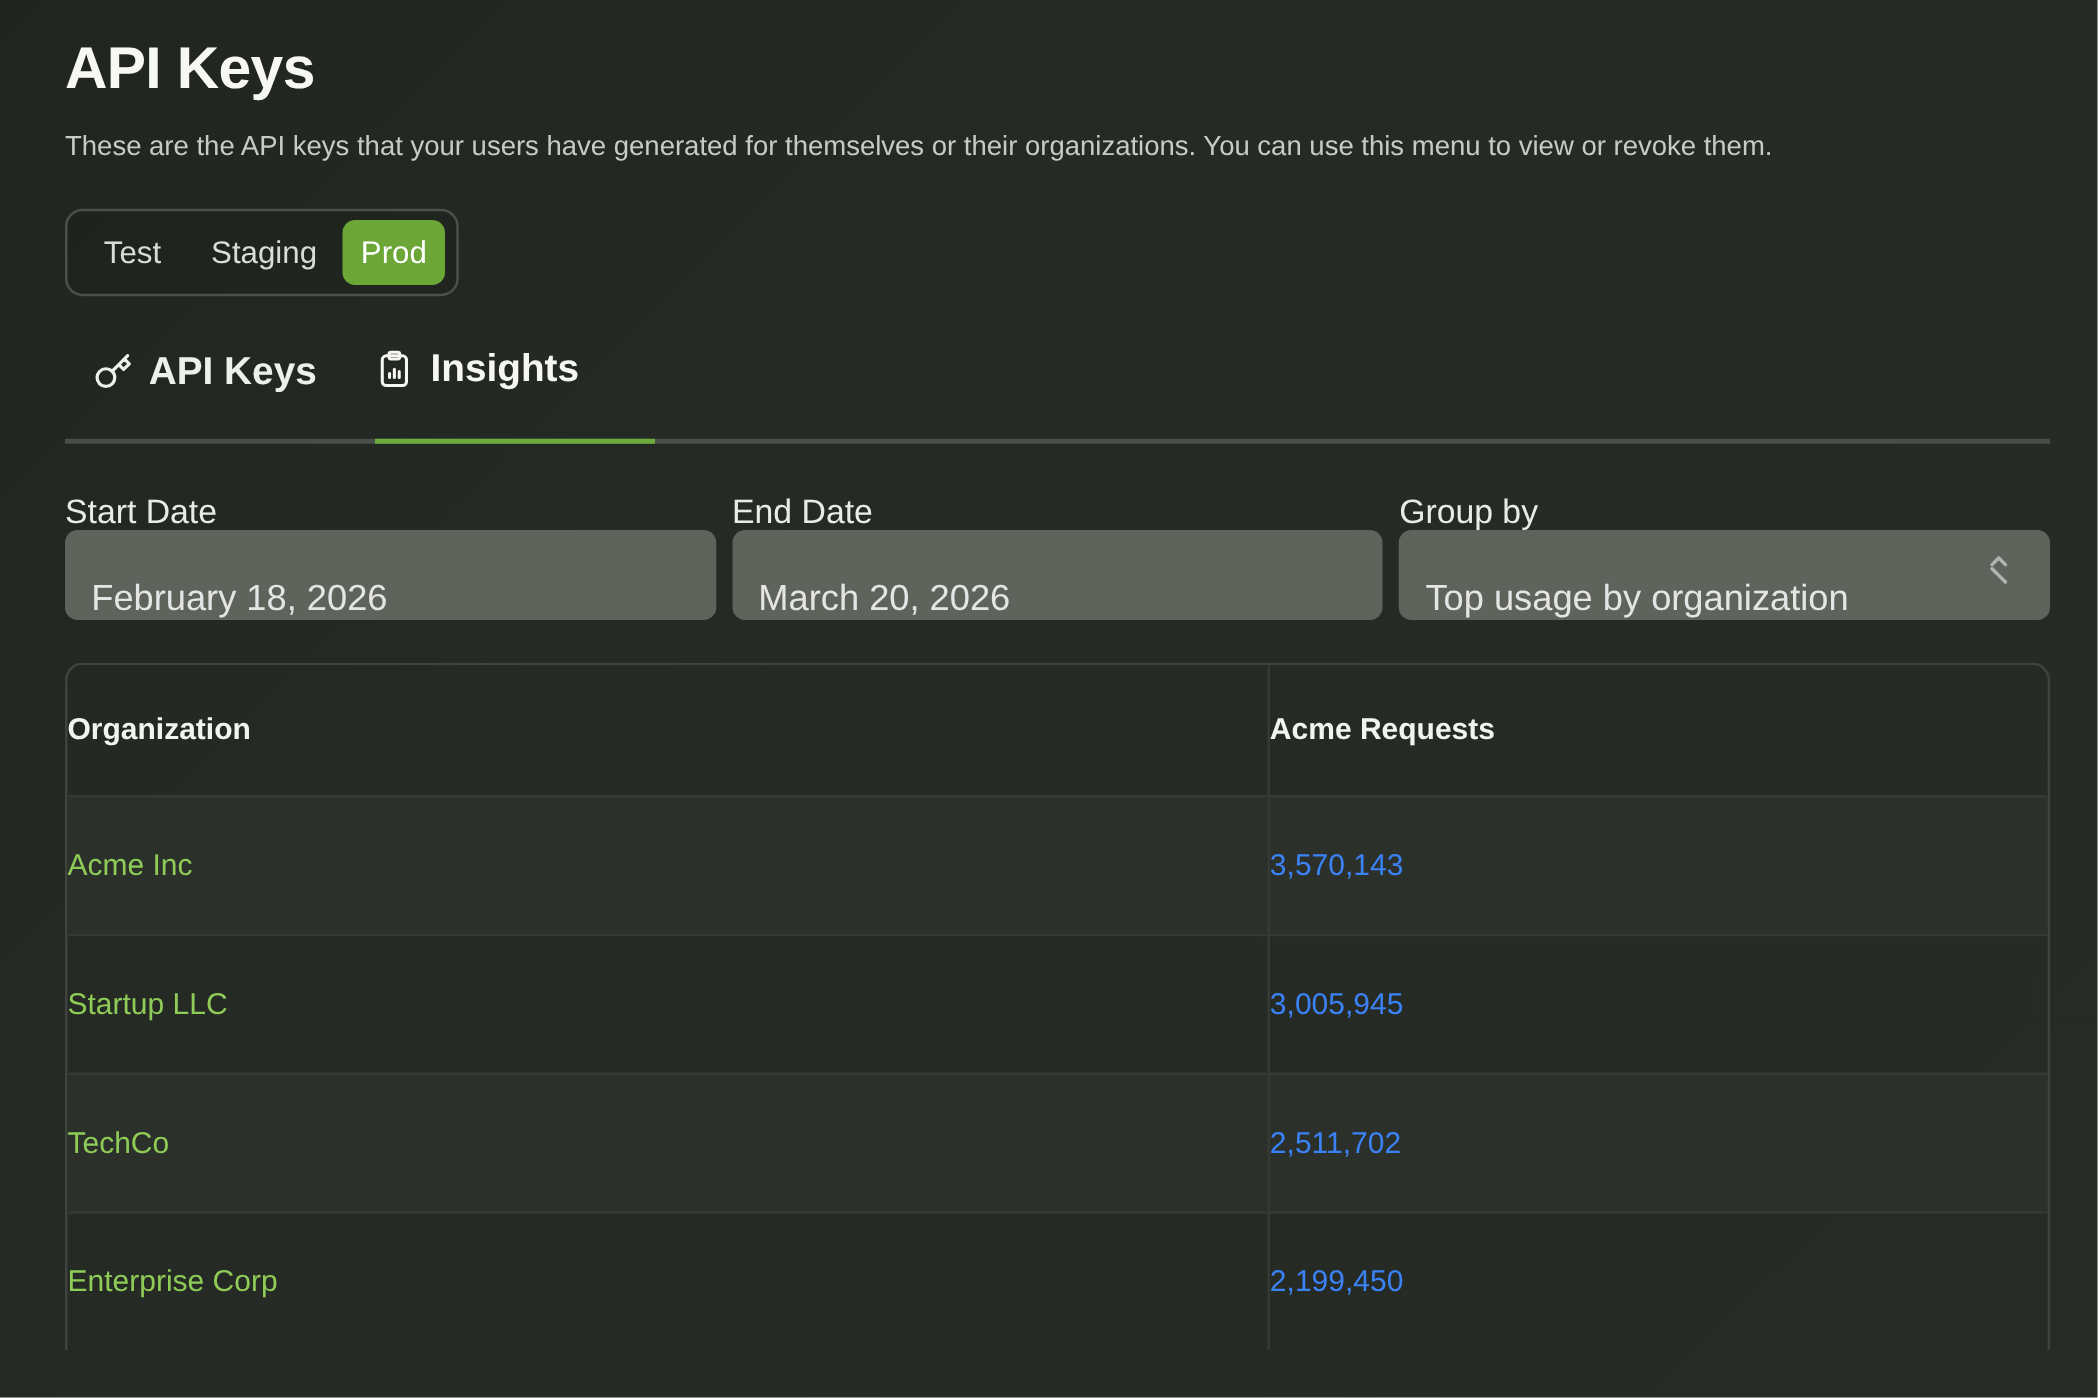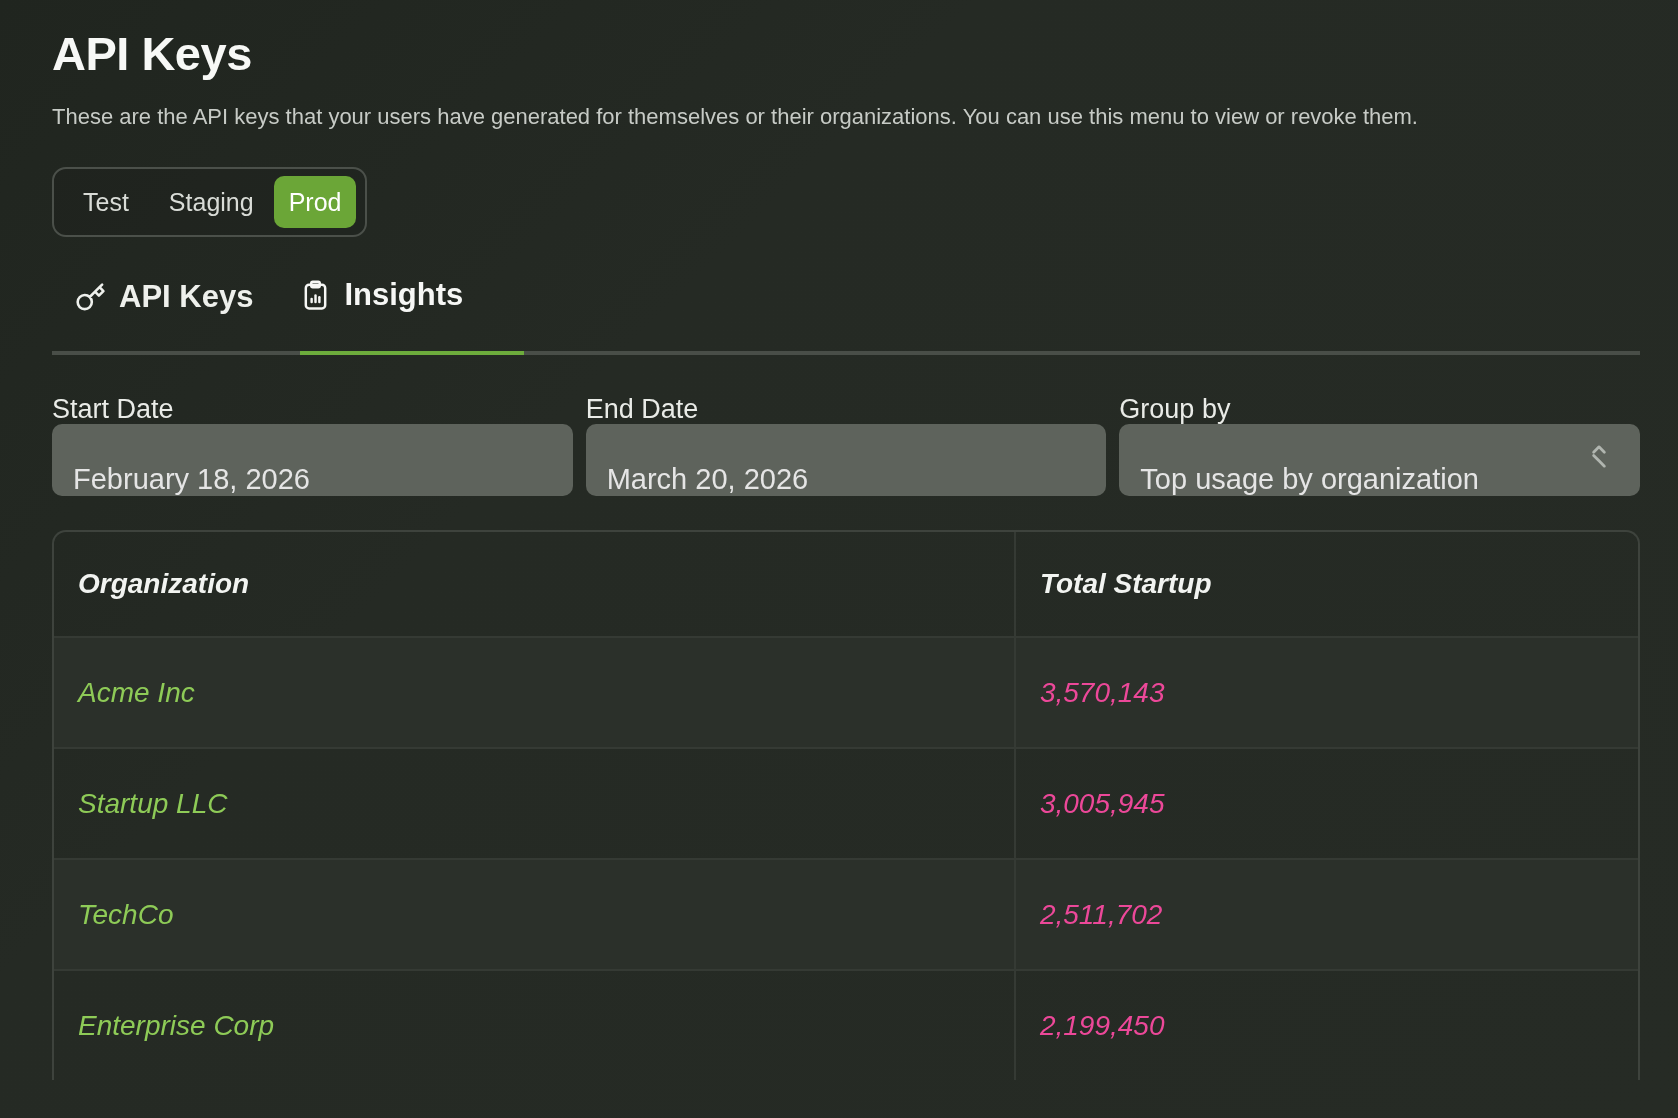--- a/index.html
+++ b/index.html
@@ -123,43 +123,41 @@
   .usage-table {
     margin-top: 34px;
     border: 2px solid #3e433d;
     border-bottom: none;
     border-radius: 14px 14px 0 0;
     overflow: hidden;
     display: grid;
     grid-template-columns: 60.6% 39.4%;
   }
   .cell {
-    padding-left: 24px;
-    display: flex;
-    align-items: center;
-    font-size: 28px;
-    font-style: italic;
+    display: flex;
+    align-items: center;
+    font-size: 24px;
   }
   .cell.col2 { border-left: 2px solid #353a34; }
   .th {
     height: 104px;
     font-weight: 700;
     color: #f2f4f1;
   }
   .td {
     height: 111px;
     border-top: 2px solid #353a34;
   }
   .td.stripe { background: #2b302a; }
   .org-link {
     color: #8ecb57;
     text-decoration: none;
     cursor: pointer;
   }
-  .value { color: #ec4899; }
+  .value { color: #3b82f6; }
 </style>
 </head>
 <body>
 
 
 
 <h1 class="page-title">API Keys</h1>
 <p class="page-desc">These are the API keys that your users have generated for themselves or their organizations. You can use this menu to view or revoke them.</p>
 
 <div class="segmented">
@@ -213,21 +211,21 @@
           <path d="M7 10l5-5 5 5"></path>
           <path d="M7 18l5 5 5 5" transform="translate(0,-5)"></path>
         </svg>
       </span>
     </div>
   </div>
 </div>
 
 <div class="usage-table">
   <div class="cell th col1">Organization</div>
-  <div class="cell th col2">Total Startup</div>
+  <div class="cell th col2">Acme Requests</div>
 
   <div class="cell td col1 stripe">
     <a class="org-link">Acme Inc</a>
   </div>
   <div class="cell td col2 stripe">
     <span class="value">3,570,143</span>
   </div>
 
   <div class="cell td col1">
     <a class="org-link">Startup LLC</a>

